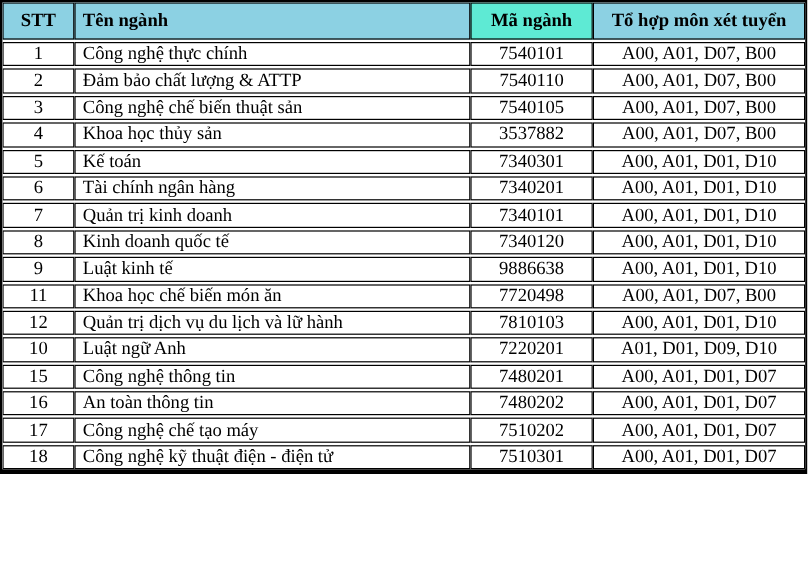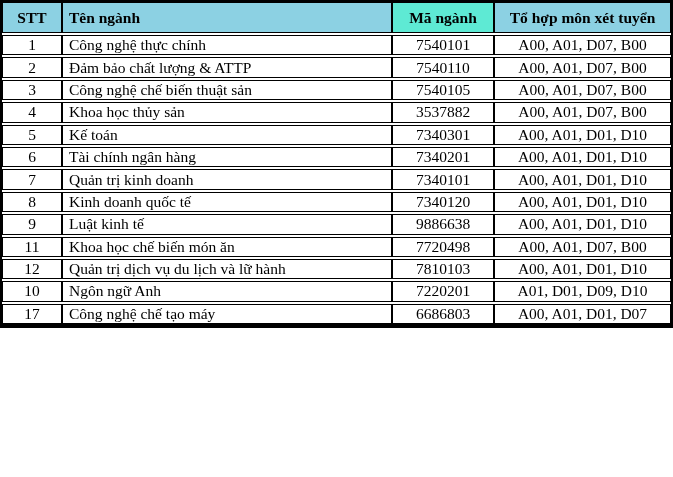--- a/index.html
+++ b/index.html
@@ -142,26 +142,44 @@
             <td class="col-combo">A00, A01, D07, B00</td>
           </tr>
           <tr>
             <td class="col-stt">12</td>
             <td class="col-name">Quản trị dịch vụ du lịch và lữ hành</td>
             <td class="col-code">7810103</td>
             <td class="col-combo">A00, A01, D01, D10</td>
           </tr>
           <tr>
             <td class="col-stt">10</td>
-            <td class="col-name">Ngôn ngữ Anh</td>
+            <td class="col-name">Luật ngữ Anh</td>
             <td class="col-code">7220201</td>
             <td class="col-combo">A01, D01, D09, D10</td>
           </tr>
           <tr>
+            <td class="col-stt">15</td>
+            <td class="col-name">Công nghệ thông tin</td>
+            <td class="col-code">7480201</td>
+            <td class="col-combo">A00, A01, D01, D07</td>
+          </tr>
+          <tr>
+            <td class="col-stt">16</td>
+            <td class="col-name">An toàn thông tin</td>
+            <td class="col-code">7480202</td>
+            <td class="col-combo">A00, A01, D01, D07</td>
+          </tr>
+          <tr>
             <td class="col-stt">17</td>
             <td class="col-name">Công nghệ chế tạo máy</td>
-            <td class="col-code">6686803</td>
+            <td class="col-code">7510202</td>
+            <td class="col-combo">A00, A01, D01, D07</td>
+          </tr>
+          <tr>
+            <td class="col-stt">18</td>
+            <td class="col-name">Công nghệ kỹ thuật điện - điện tử</td>
+            <td class="col-code">7510301</td>
             <td class="col-combo">A00, A01, D01, D07</td>
           </tr>
         </tbody>
     </table>
   </div>
 </div>
 
 </body></html>

